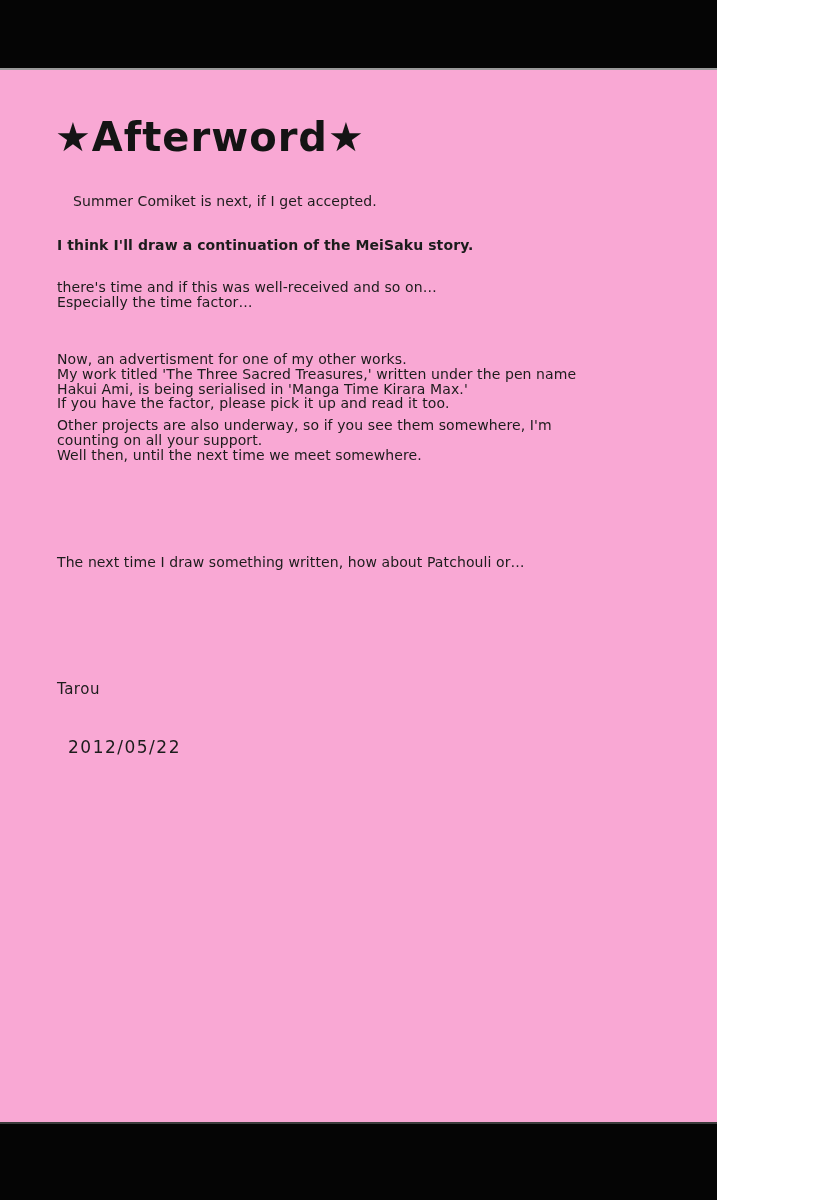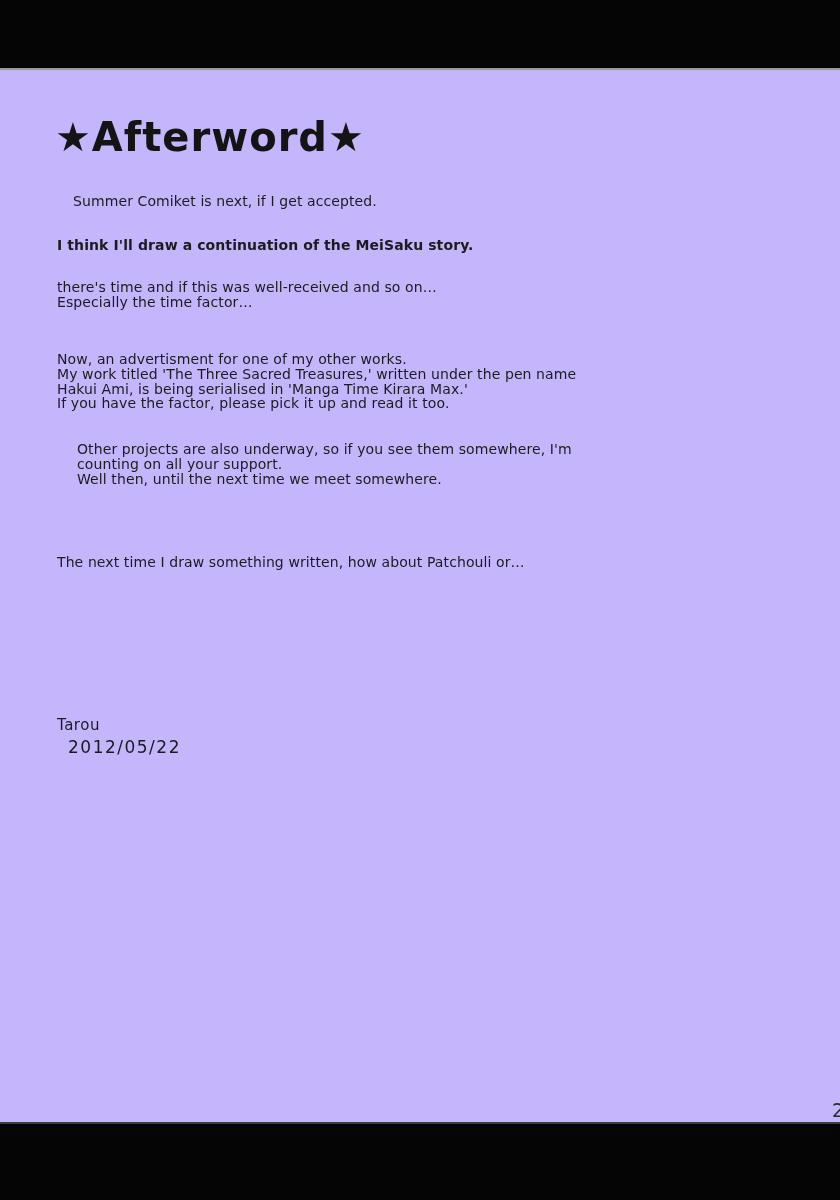--- a/index.html
+++ b/index.html
@@ -3,24 +3,24 @@
 <meta charset="utf-8">
 <style>
   html, body {
     margin: 0;
     padding: 0;
     background: #ffffff;
     font-family: "DejaVu Sans", "Liberation Sans", sans-serif;
   }
   .screen {
     position: relative;
-    width: 840px;
+    width: 717px;
     height: 1200px;
     overflow: hidden;
-    background: #c4b5fd;
+    background: #f9a8d4;
   }
   .bar-top {
     position: absolute;
     top: 0; left: 0; right: 0;
     height: 70px;
     background: #050505;
     border-bottom: 2px solid #9a9a9a;
     box-sizing: border-box;
   }
   .bar-bottom {
@@ -48,30 +48,29 @@
     font-size: 14px;
     line-height: 14.8px;
     letter-spacing: 0.1px;
     white-space: nowrap;
   }
   .para .line { white-space: nowrap; }
   .p1 { top: 194px; margin-left: 16px; }
   .p2 { top: 238px; font-weight: bold; }
   .p3 { top: 280px; }
   .p4 { top: 352px; }
-  .p5 { top: 442px; margin-left: 20px; }
+  .p5 { top: 418px; }
   .p6 { top: 555px; }
   .signature {
     position: absolute;
     left: 57px;
     top: 680px;
     font-size: 15px;
     color: #1c1c1c;
     letter-spacing: 0.5px;
-    margin-top: 36px;
   }
   .date {
     position: absolute;
     left: 68px;
     top: 737px;
     font-size: 17px;
     color: #1c1c1c;
     letter-spacing: 1.5px;
   }
   .page-number {

